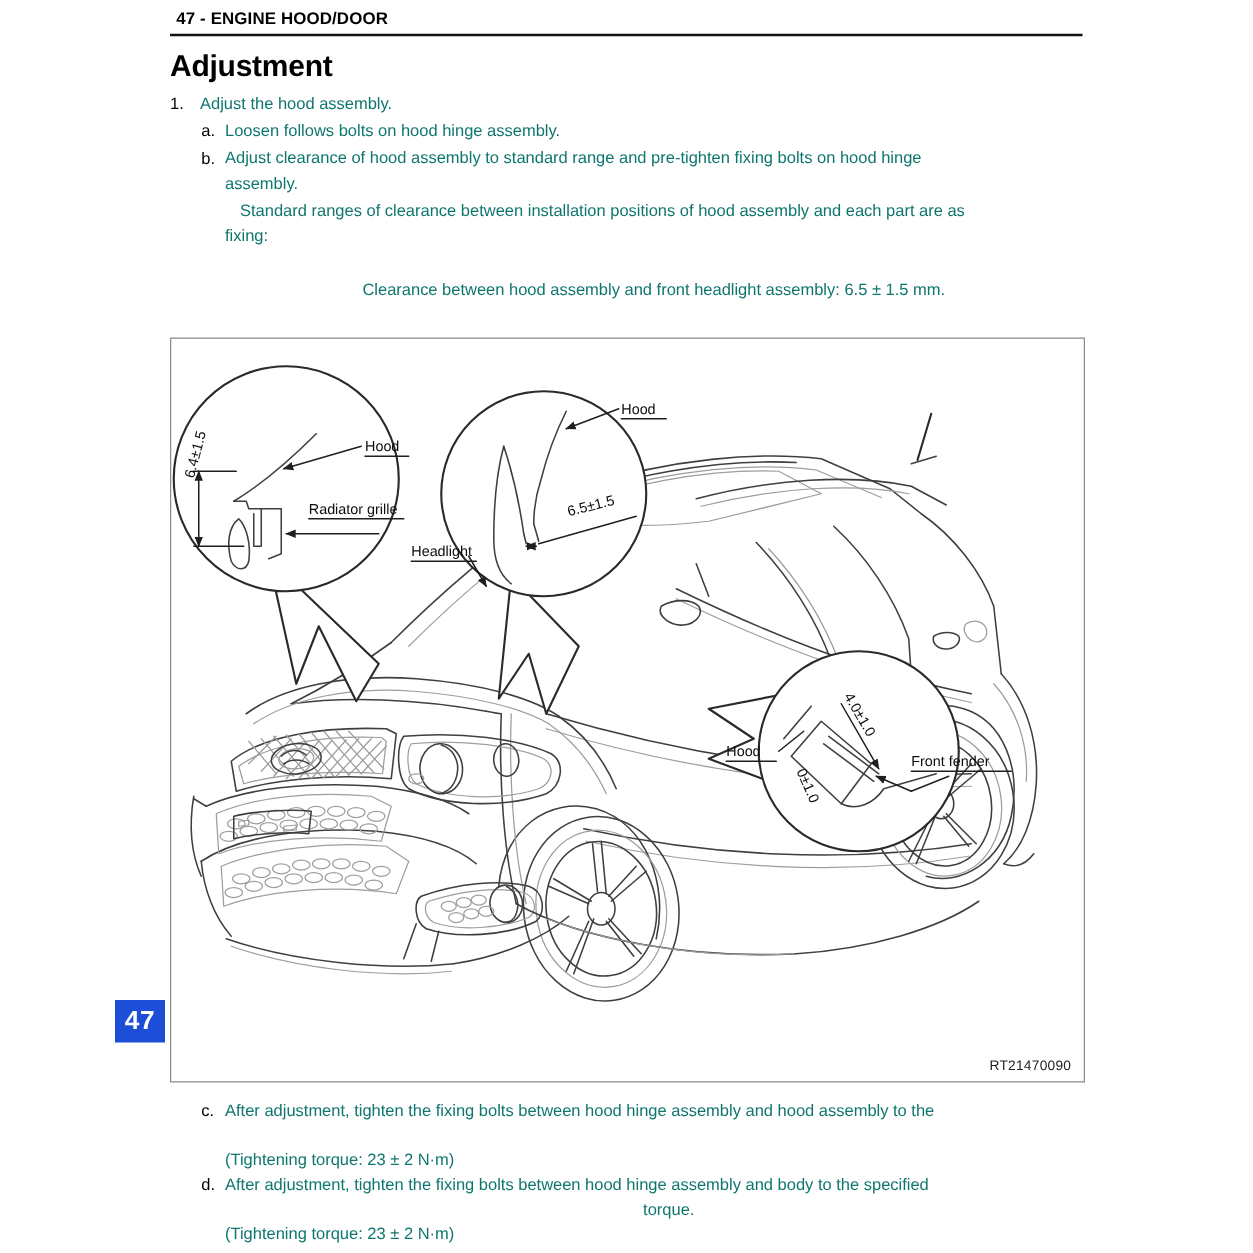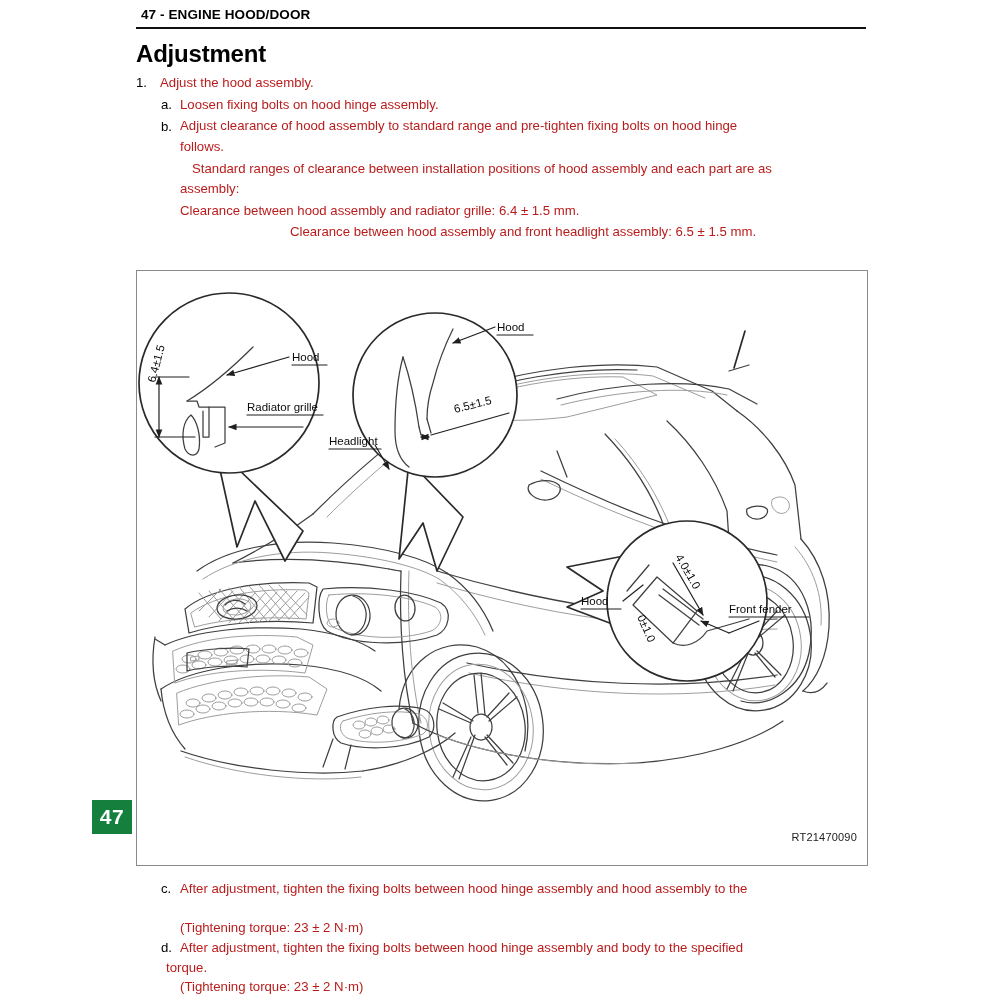--- a/index.html
+++ b/index.html
@@ -50,21 +50,21 @@
     font-size: 24px;
     font-weight: bold;
     letter-spacing: -0.2px;
   }
 
   
   .tblock {
     position: absolute;
     font-size: 13.2px;
     line-height: 19.5px;
-    color: #b91c1c;
+    color: #0f766e;
   }
   .marker {
     position: absolute;
     font-size: 13.2px;
     line-height: 19.5px;
   }
   .justify {
     text-align: justify;
     text-justify: inter-word;
   }
@@ -76,41 +76,41 @@
     top: 270px;
     width: 730px;
     height: 594px;
     border: 1.4px solid #8b8b8b;
     background: #fff;
     overflow: hidden;
   }
   .fig-ref {
     position: absolute;
     right: 10px;
-    bottom: 22px;
+    bottom: 6px;
     font-size: 11px;
     color: #222;
     letter-spacing: 0.2px;
   }
   .fig-svg {
     position: absolute;
     left: 0; top: 0;
     width: 730px;
     height: 594px;
     display: block;
   }
 
   
   .page-tab {
     position: absolute;
     left: 92px;
     top: 800px;
     width: 40px;
     height: 34px;
-    background: #15803d;
+    background: #1d4ed8;
     color: #ffffff;
     font-size: 21px;
     font-weight: bold;
     display: flex;
     align-items: center;
     justify-content: center;
     letter-spacing: 0.5px;
   }
 </style>
 </head>
@@ -120,30 +120,29 @@
 
   <div class="header-title">47 - ENGINE HOOD/DOOR</div>
   <div class="header-rule"></div>
 
   <div class="section-heading">Adjustment</div>
 
   <div class="marker" style="left:136px; top:73px;">1.</div>
   <div class="tblock" style="left:160px; top:73px; width:700px;">Adjust the hood assembly.</div>
 
   <div class="marker" style="left:161px; top:95px;">a.</div>
-  <div class="tblock" style="left:180px; top:95px; width:680px;">Loosen fixing bolts on hood hinge assembly.</div>
+  <div class="tblock" style="left:180px; top:95px; width:680px;">Loosen follows bolts on hood hinge assembly.</div>
 
   <div class="marker" style="left:161px; top:117px;">b.</div>
   <div class="tblock justify" style="left:180px; top:116px; width:686px;">Adjust clearance of hood assembly to standard range and pre-tighten fixing bolts on hood hinge</div>
-  <div class="tblock" style="left:180px; top:137px; width:686px;">follows.</div>
+  <div class="tblock" style="left:180px; top:137px; width:686px;">assembly.</div>
 
   <div class="tblock justify" style="left:192px; top:159px; width:686px;">Standard ranges of clearance between installation positions of hood assembly and each part are as</div>
-  <div class="tblock" style="left:180px; top:179px; width:686px;">assembly:</div>
-
-  <div class="tblock" style="left:180px; top:201px; width:686px;">Clearance between hood assembly and radiator grille: 6.4 ± 1.5 mm.</div>
+  <div class="tblock" style="left:180px; top:179px; width:686px;">fixing:</div>
+
   <div class="tblock" style="left:180px; top:222px; width:686px;text-align:center;">Clearance between hood assembly and front headlight assembly: 6.5 ± 1.5 mm.</div>
 
   <div class="fig-frame">
     <svg class="fig-svg" viewBox="0 0 730 594">
       <defs>
         <style>
           .ln  { fill:none; stroke:#3f3f3f; stroke-width:1.25; stroke-linecap:round; stroke-linejoin:round; }
           .lnT { fill:none; stroke:#9d9d9d; stroke-width:1;    stroke-linecap:round; stroke-linejoin:round; }
           .lnB { fill:none; stroke:#2a2a2a; stroke-width:1.7;  stroke-linecap:round; stroke-linejoin:round; }
           .wht { fill:#ffffff; stroke:#2a2a2a; stroke-width:1.7; stroke-linejoin:round; }
@@ -403,16 +402,16 @@
   </div>
 
   <div class="page-tab">47</div>
 
   <div class="marker" style="left:161px; top:879px;">c.</div>
   <div class="tblock justify" style="left:180px; top:879px; width:686px;">After adjustment, tighten the fixing bolts between hood hinge assembly and hood assembly to the</div>
   <div class="tblock" style="left:180px; top:918px; width:686px;">(Tightening torque: 23 ± 2 N·m)</div>
 
   <div class="marker" style="left:161px; top:938px;">d.</div>
   <div class="tblock justify" style="left:180px; top:938px; width:686px;">After adjustment, tighten the fixing bolts between hood hinge assembly and body to the specified</div>
-  <div class="tblock" style="left:166px; top:958px; width:686px;">torque.</div>
+  <div class="tblock" style="left:192px; top:958px; width:686px;text-align:center;">torque.</div>
   <div class="tblock" style="left:180px; top:977px; width:686px;">(Tightening torque: 23 ± 2 N·m)</div>
 
 </div>
 
 </body></html>

